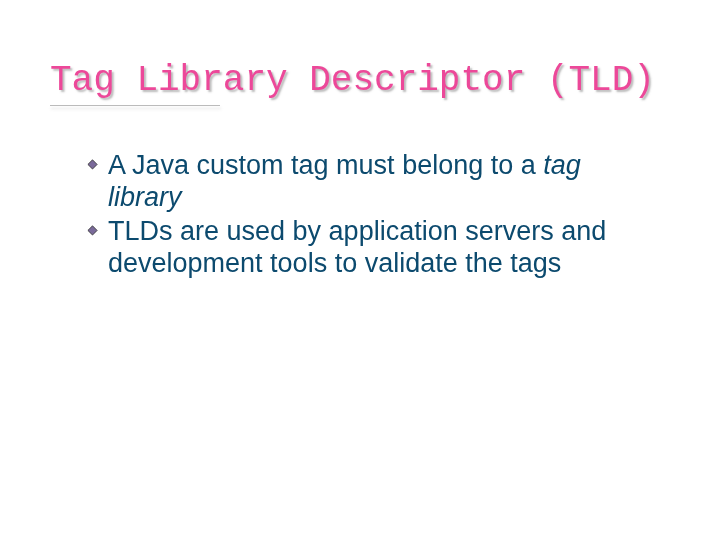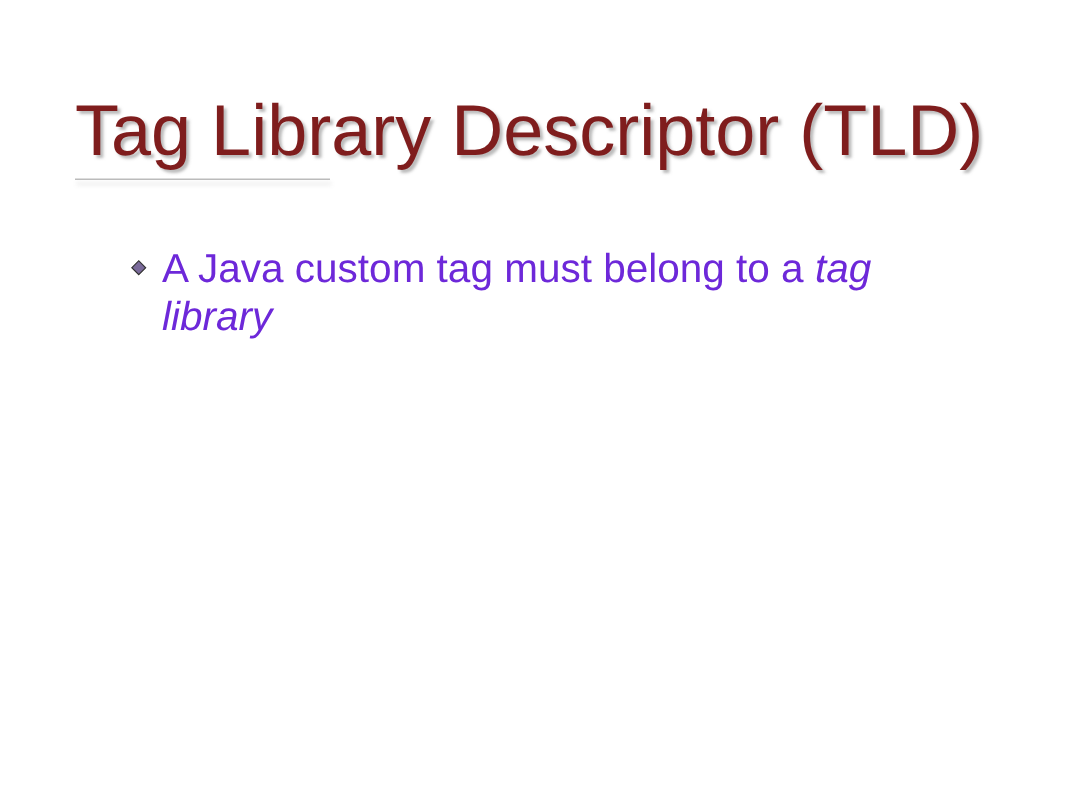--- a/index.html
+++ b/index.html
@@ -13,44 +13,44 @@
     overflow: hidden;
   }
   .slide {
     position: relative;
     width: 720px;
     height: 540px;
     box-sizing: border-box;
     padding: 60px 50px 40px 50px;
   }
   .title {
-    font-family: Liberation Sans, sans-serif;
-    font-size: 48px;
+    font-family: Liberation Mono, monospace;
+    font-size: 36px;
     font-weight: 400;
-    color: #7f1d1d;
+    color: #ec4899;
     margin: 0 0 4px 0;
     text-shadow: 2px 2px 2px rgba(120,120,120,0.5);
     letter-spacing: 0px;
   }
   .underline {
     border-top: 1.5px solid #bbb;
     width: 170px;
     margin-bottom: 44px;
     box-shadow: 1px 3px 3px rgba(140,140,140,0.3);
   }
   .body {
     margin-left: 36px;
     margin-right: 30px;
   }
   .item {
     position: relative;
     font-size: 27px;
     line-height: 1.18;
     margin-bottom: 2px;
-    color: #6d28d9;
+    color: #0c4a6e;
     padding-left: 22px;
   }
   .bullet {
     position: absolute;
     left: 0;
     top: 8px;
     width: 13px;
     height: 13px;
   }
   .bullet svg { display: block; }
@@ -68,15 +68,23 @@
     <div class="item">
       <span class="bullet">
         <svg width="13" height="13" viewBox="0 0 13 13">
           <rect x="3.2" y="3.2" width="6.5" height="6.5" fill="#7a6a9a" stroke="#333" stroke-width="0.8" transform="rotate(45 6.5 6.5)"></rect>
         </svg>
       </span>
       <span>A Java custom tag must belong to a </span><span class="ital">tag library</span><span></span>
     </div>
 
 
+    <div class="item">
+      <span class="bullet">
+        <svg width="13" height="13" viewBox="0 0 13 13">
+          <rect x="3.2" y="3.2" width="6.5" height="6.5" fill="#7a6a9a" stroke="#333" stroke-width="0.8" transform="rotate(45 6.5 6.5)"></rect>
+        </svg>
+      </span>
+      <span>TLDs are used by application servers and development tools to validate the tags</span><span class="ital"></span><span></span>
+    </div>
 
   </div>
 </div>
 
 </body></html>

